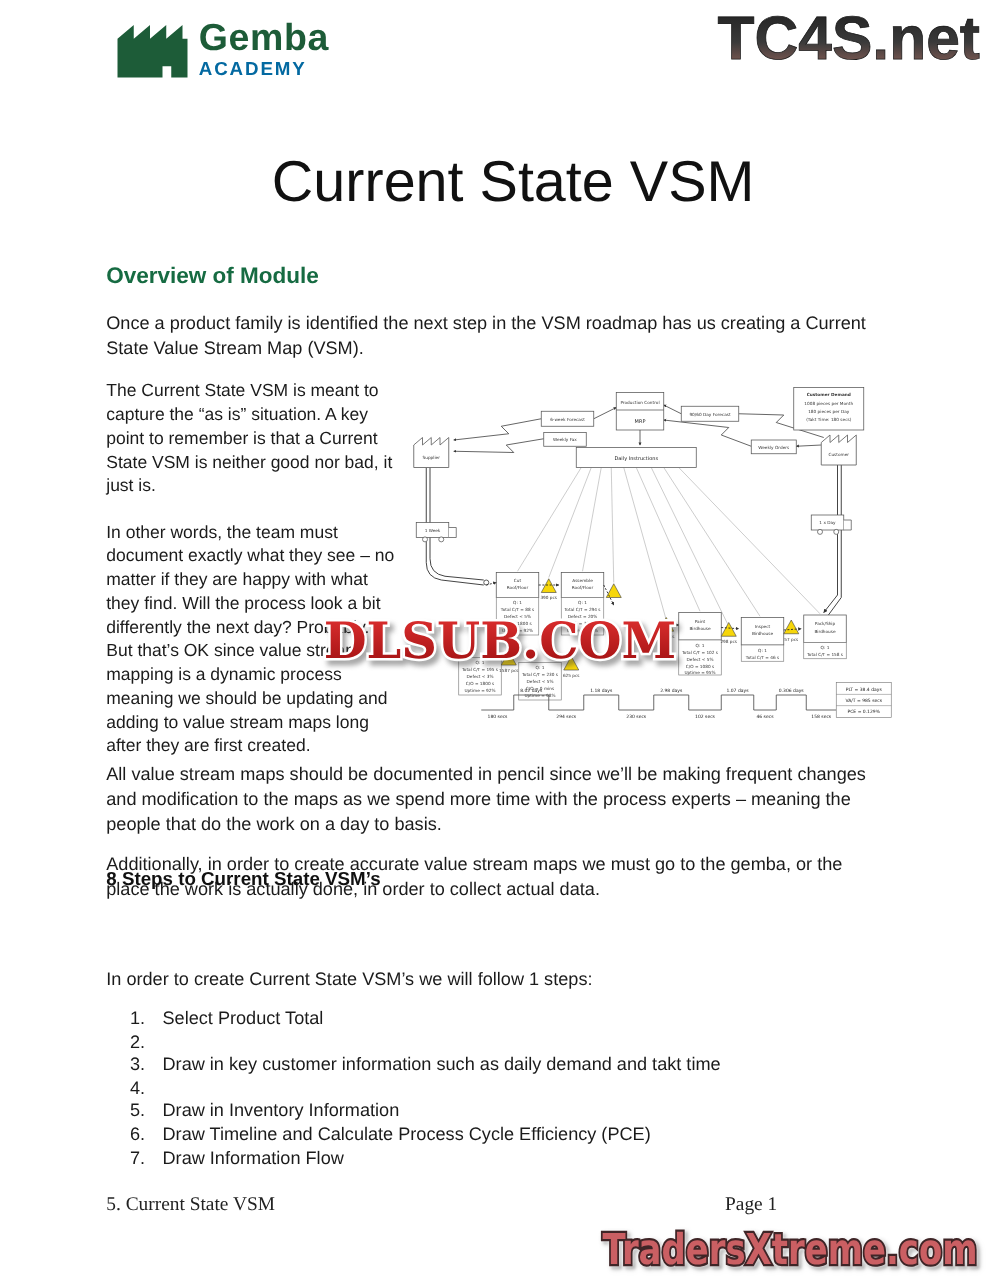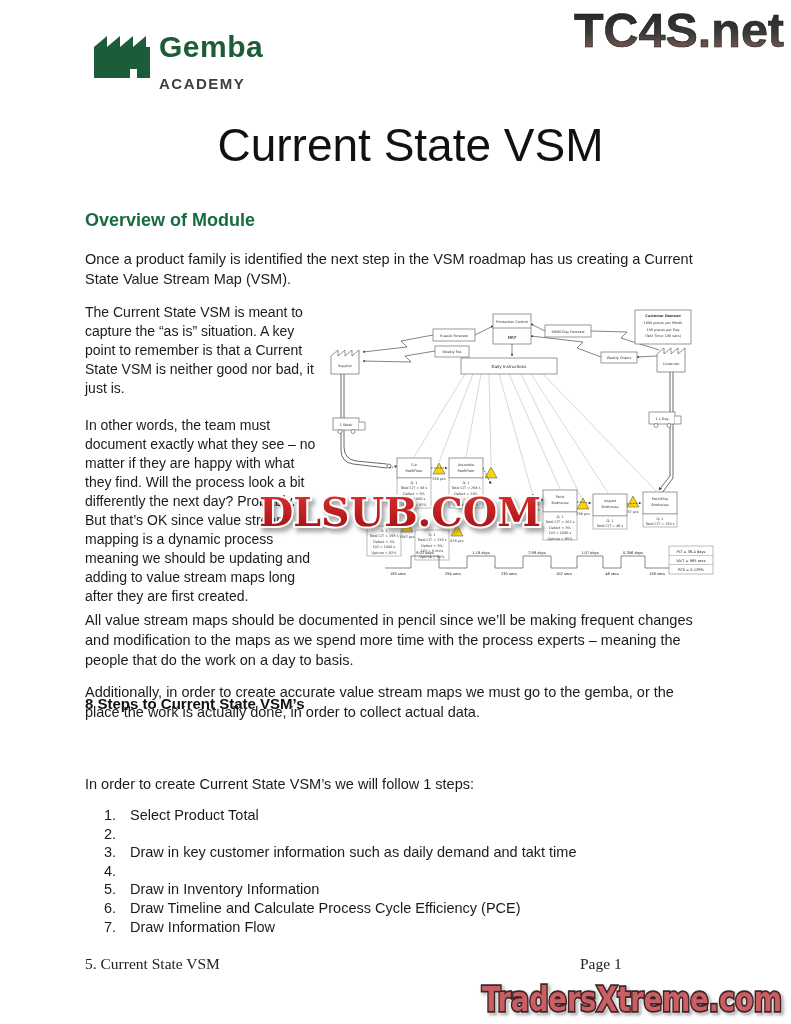--- a/index.html
+++ b/index.html
@@ -1,23 +1,23 @@
 <!DOCTYPE html>
 <html><head>
 <meta charset="utf-8">
 <style>
   html,body{margin:0;padding:0;}
   .page{position:relative;width:791px;height:1024px;background:#ffffff;overflow:hidden;
         font-family:"Liberation Sans",sans-serif;color:#1b1b1b;}
   .abs{position:absolute;}
   
-  .logo{left:93px;top:32px;display:flex;align-items:flex-start;gap:8px;}
+  .logo{left:93px;top:16px;display:flex;align-items:flex-start;gap:8px;}
   .logo-text{line-height:1;}
   .logo-name{font-size:30px;font-weight:bold;color:#1d5c38;letter-spacing:.5px;}
-  .logo-sub{font-size:15px;font-weight:bold;color:#404040;letter-spacing:1.5px;margin-top:14px;}
+  .logo-sub{font-size:15px;font-weight:bold;color:#0369a1;letter-spacing:1.5px;margin-top:2px;}
   
   .title{left:0;top:118px;width:100%;text-align:center;font-size:46px;color:#111;
          font-weight:400;letter-spacing:0;padding-left:15px;}
   .h-green{left:85px;top:210px;font-size:18px;font-weight:bold;color:#166b42;}
   .para{font-size:14.5px;line-height:20px;}
   .p1{left:85px;top:249px;width:622px;}
   .leftcol{left:85px;top:303px;width:233px;}
   .leftcol .para{font-size:14px;line-height:19px;margin:0 0 18px 0;}
   .p4{left:85px;top:610px;width:625px;}
   .p5{left:85px;top:682px;width:625px;}

